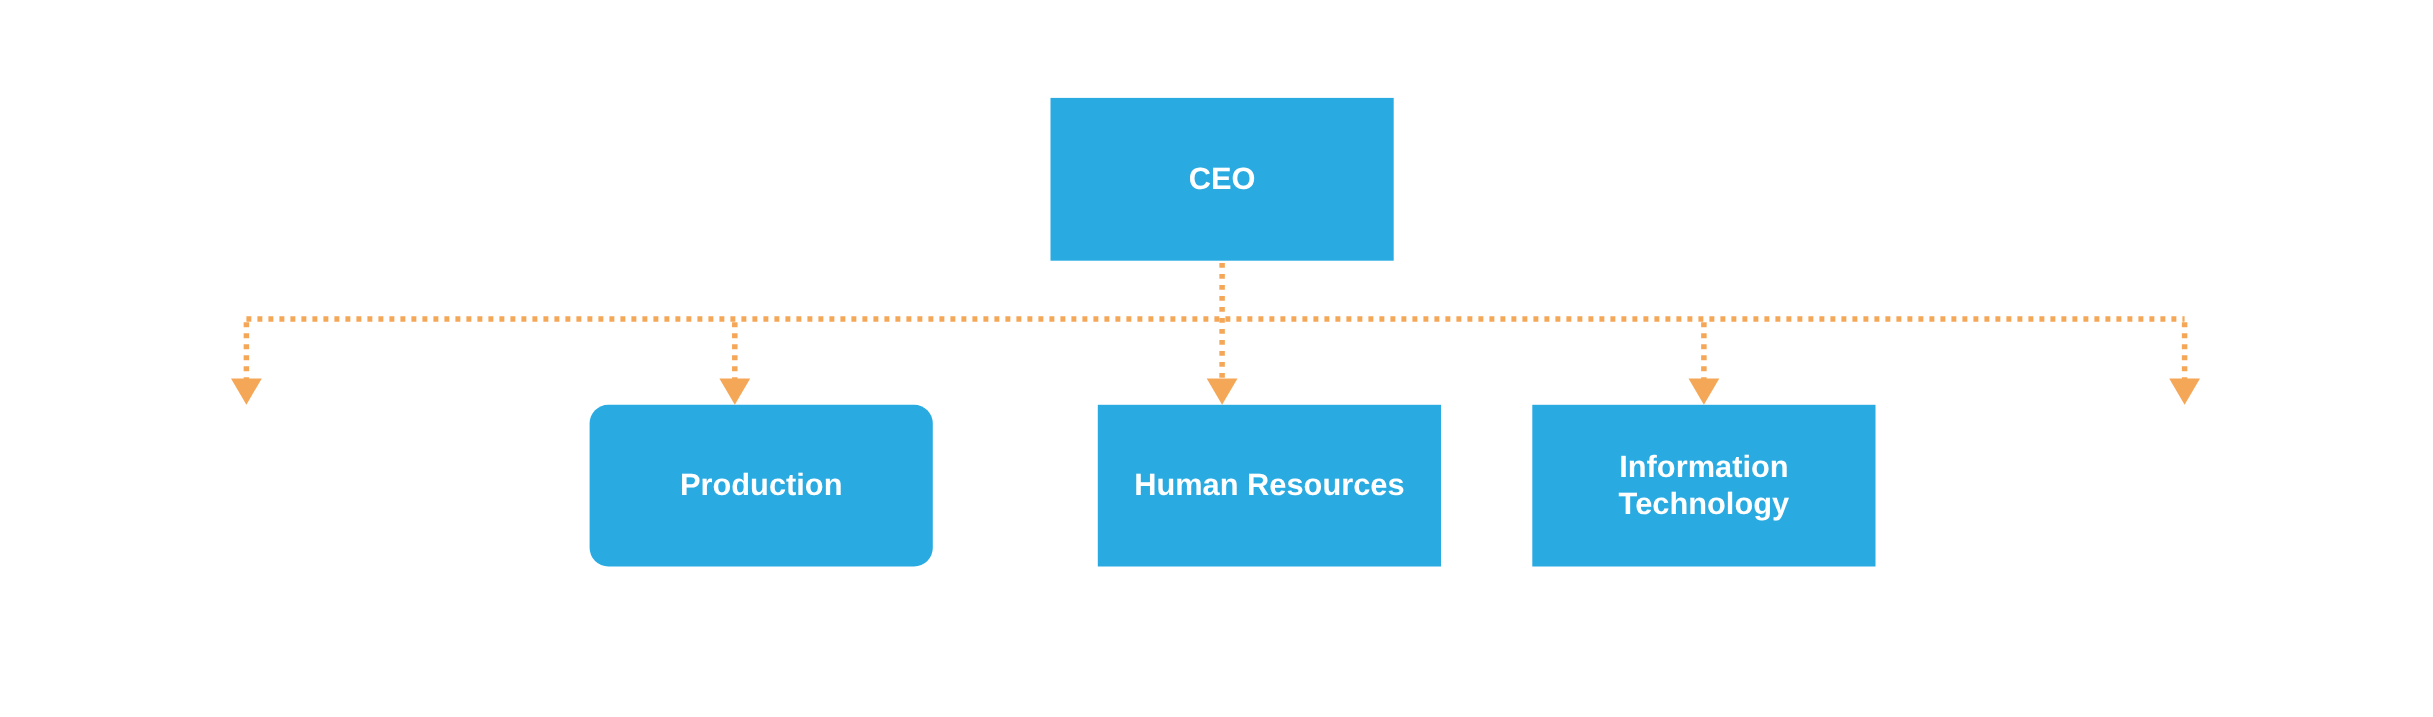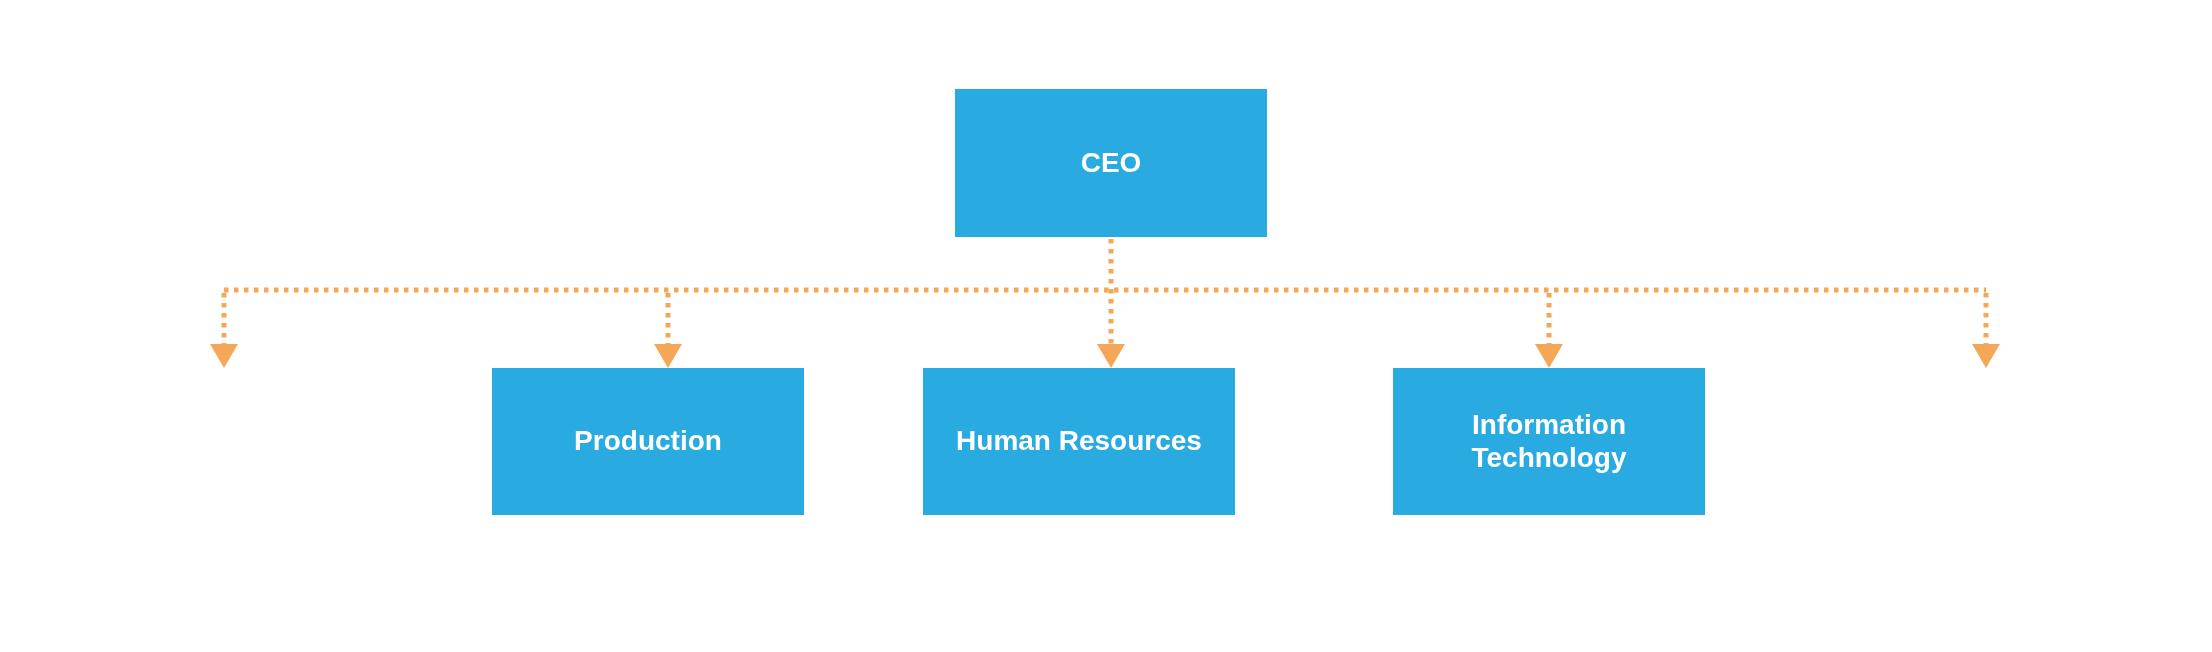--- a/index.html
+++ b/index.html
@@ -47,22 +47,22 @@
     font-size:28px;
     line-height:1.16;
     text-align:center;
     max-width:260px;
   }
 
   .node-ceo{ left:955px; top:89px; height:148px; }
 
   .row-node{ top:368px; height:147px; }
   .node-marketing{ left:68px; }
-  .node-production{ left:492px; }
-  .node-hr{ left:923px;justify-content:center; }
+  .node-production{ left:536px;border-radius:17px; }
+  .node-hr{ left:998px;justify-content:center; }
   .node-it{ left:1393px; }
   .node-cs{ left:1830px; }
 </style>
 </head>
 <body>
 
 <div class="canvas">
 
   <svg class="connectors" viewBox="0 0 2212 652" aria-hidden="true">
 

